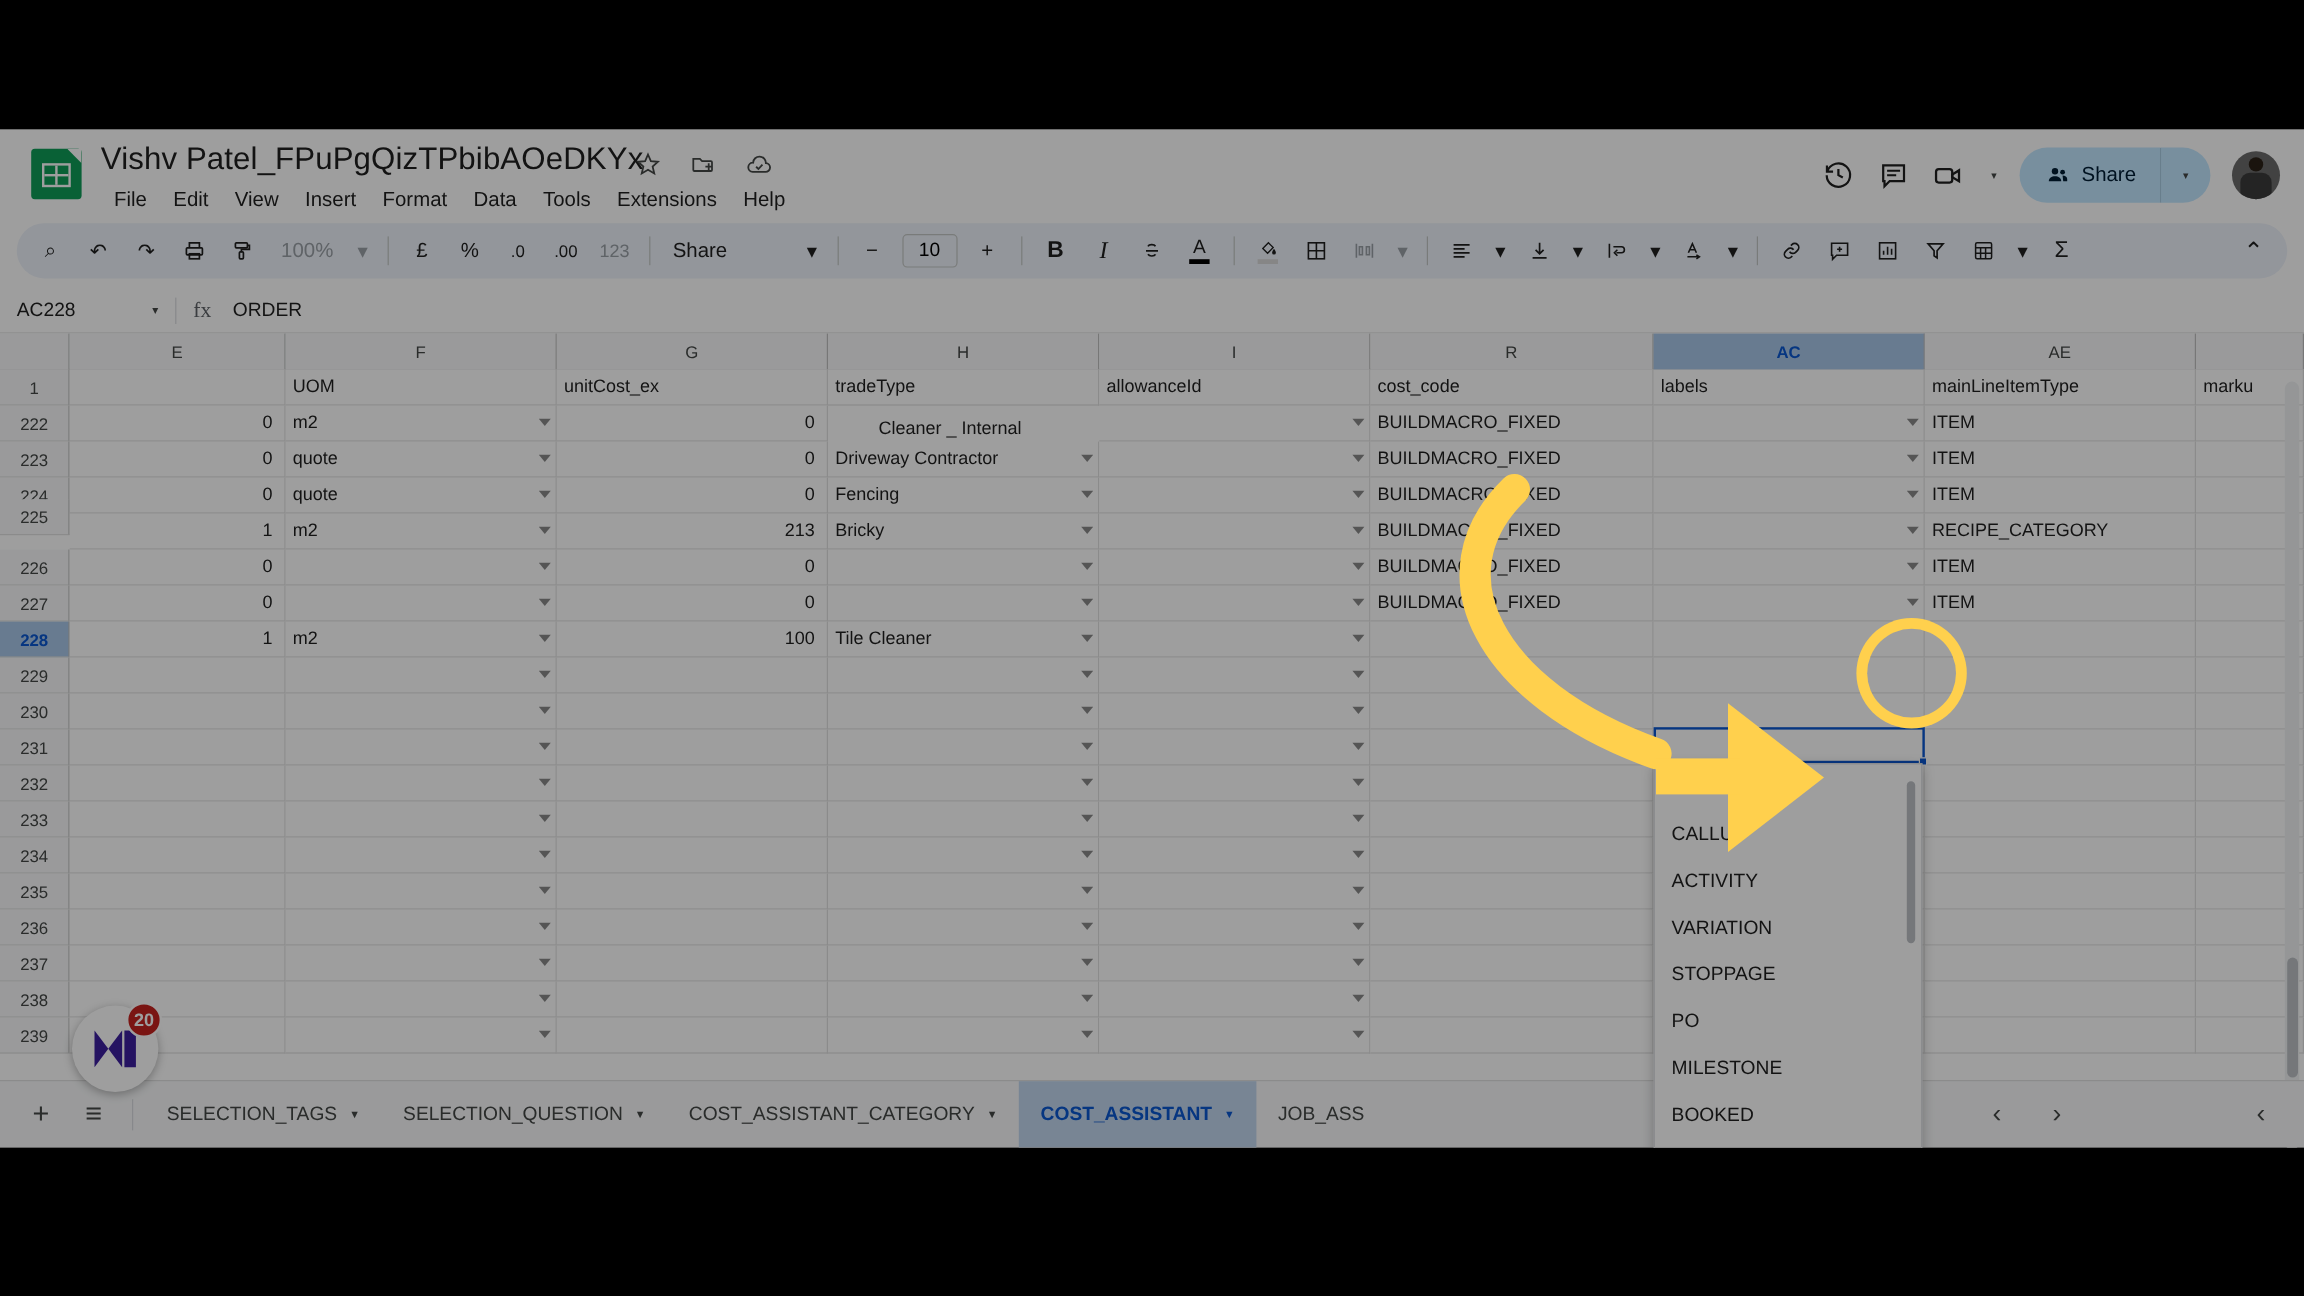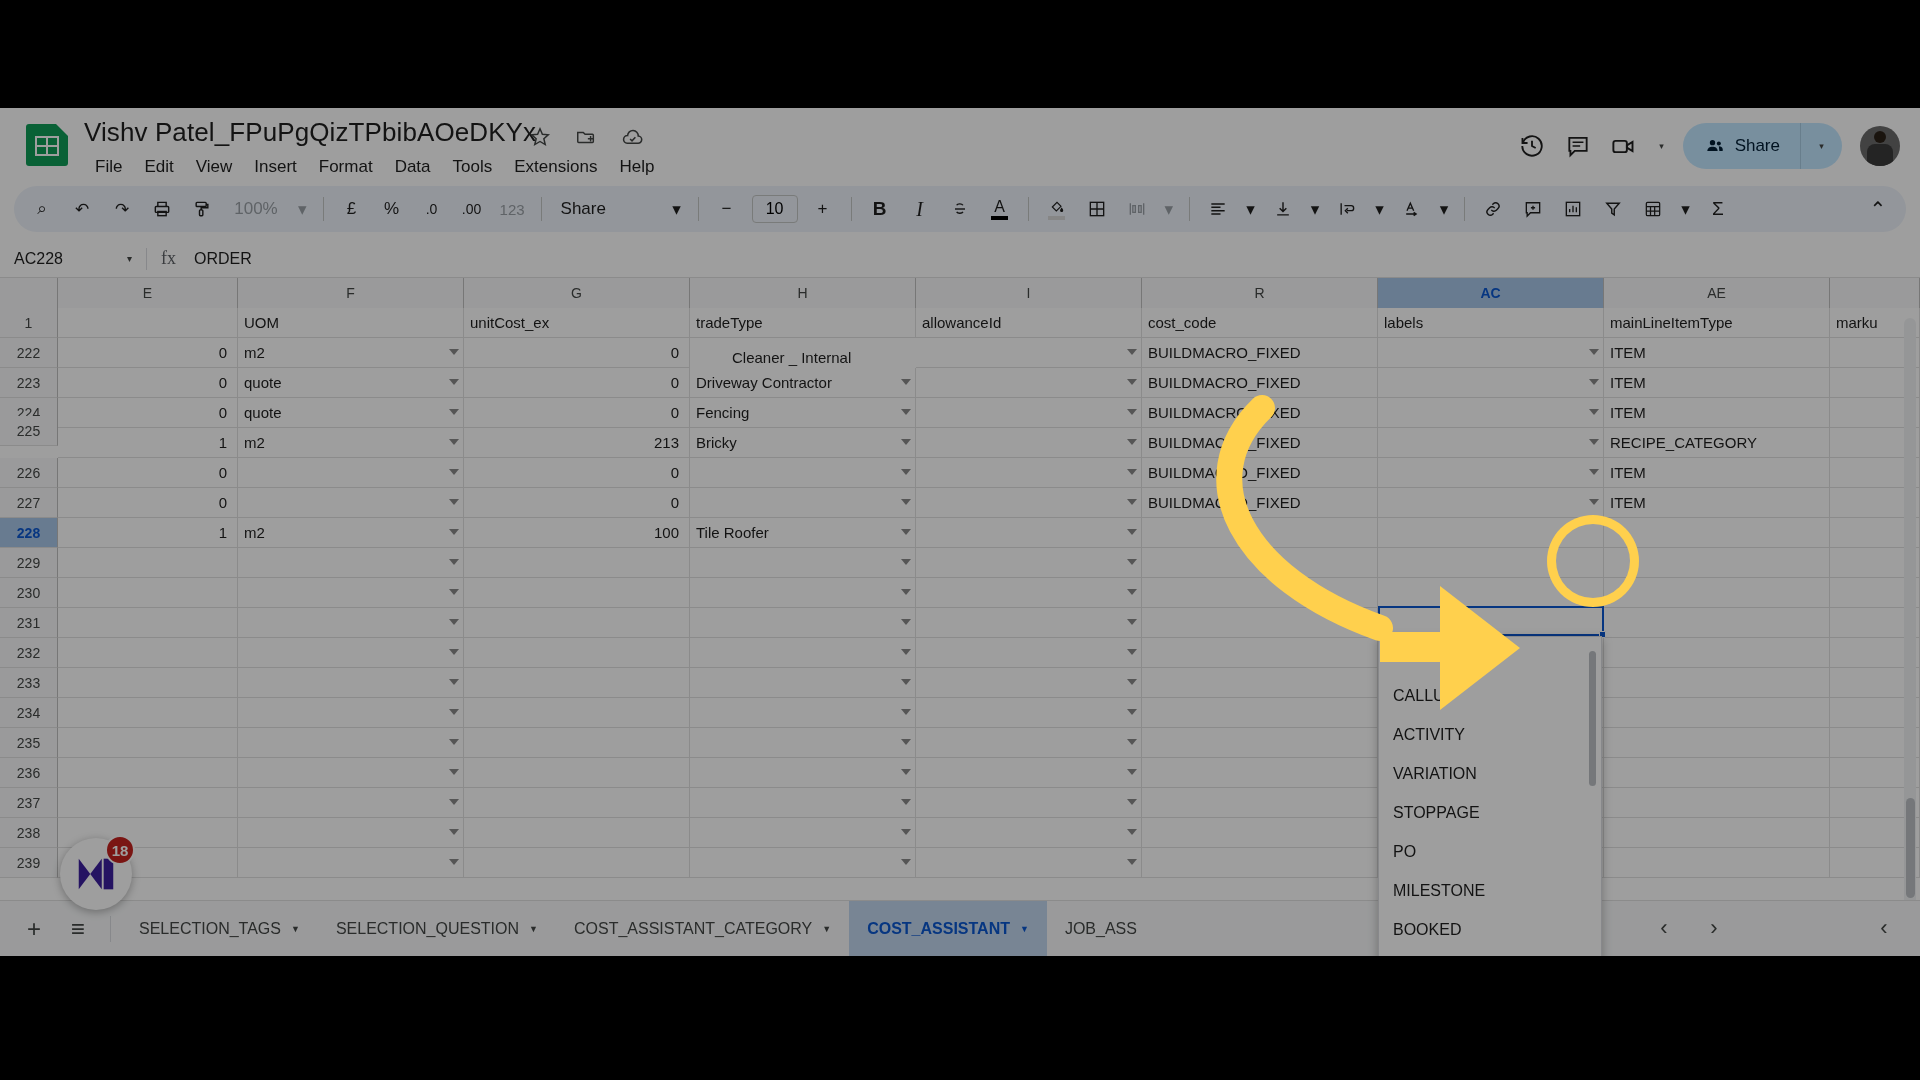--- a/index.html
+++ b/index.html
@@ -735,21 +735,21 @@
             <span>1</span>
           </div>
           <div class="cell" style="left: 238px; width: 226px; top: 240px;">
             <span>m2</span>
             <span class="dv"></span>
           </div>
           <div class="cell num" style="left: 464px; width: 226px; top: 240px;">
             <span>100</span>
           </div>
           <div class="cell" style="left: 690px; width: 226px; top: 240px;">
-            <span>Tile Roofer</span>
+            <span>Tile Cleaner</span>
             <span class="dv"></span>
           </div>
           <div class="cell" style="left: 916px; width: 226px; top: 240px;">
             <span></span>
             <span class="dv"></span>
           </div>
           <div class="cell" style="left: 1142px; width: 236px; top: 240px;">
             <span></span>
           </div>
           <div class="cell" style="left: 1378px; width: 226px; top: 240px;">
@@ -1116,21 +1116,21 @@
       </div>
 
     </div>
 
     <div class="mlogo">
       <svg viewBox="0 0 48 48">
         <path d="M6 8 L6 40 L18 24 Z" fill="#3d1f9e"></path>
         <path d="M18 24 L30 8 L30 40 Z" fill="#3d1f9e"></path>
         <path d="M32 8 L42 8 L42 40 L32 40 Z" fill="#3d1f9e"></path>
       </svg>
-      <div class="mbadge">18</div>
+      <div class="mbadge">20</div>
     </div>
 
     <div class="sheetbar">
       <div class="sb-ic">+</div>
       <div class="sb-ic">≡</div>
       <div class="sb-sep"></div>
       <div id="stabs" style="display:flex;align-items:center;">
           <div class="stab">
             <span>SELECTION_TAGS</span>
             <span class="sc">▼</span>

